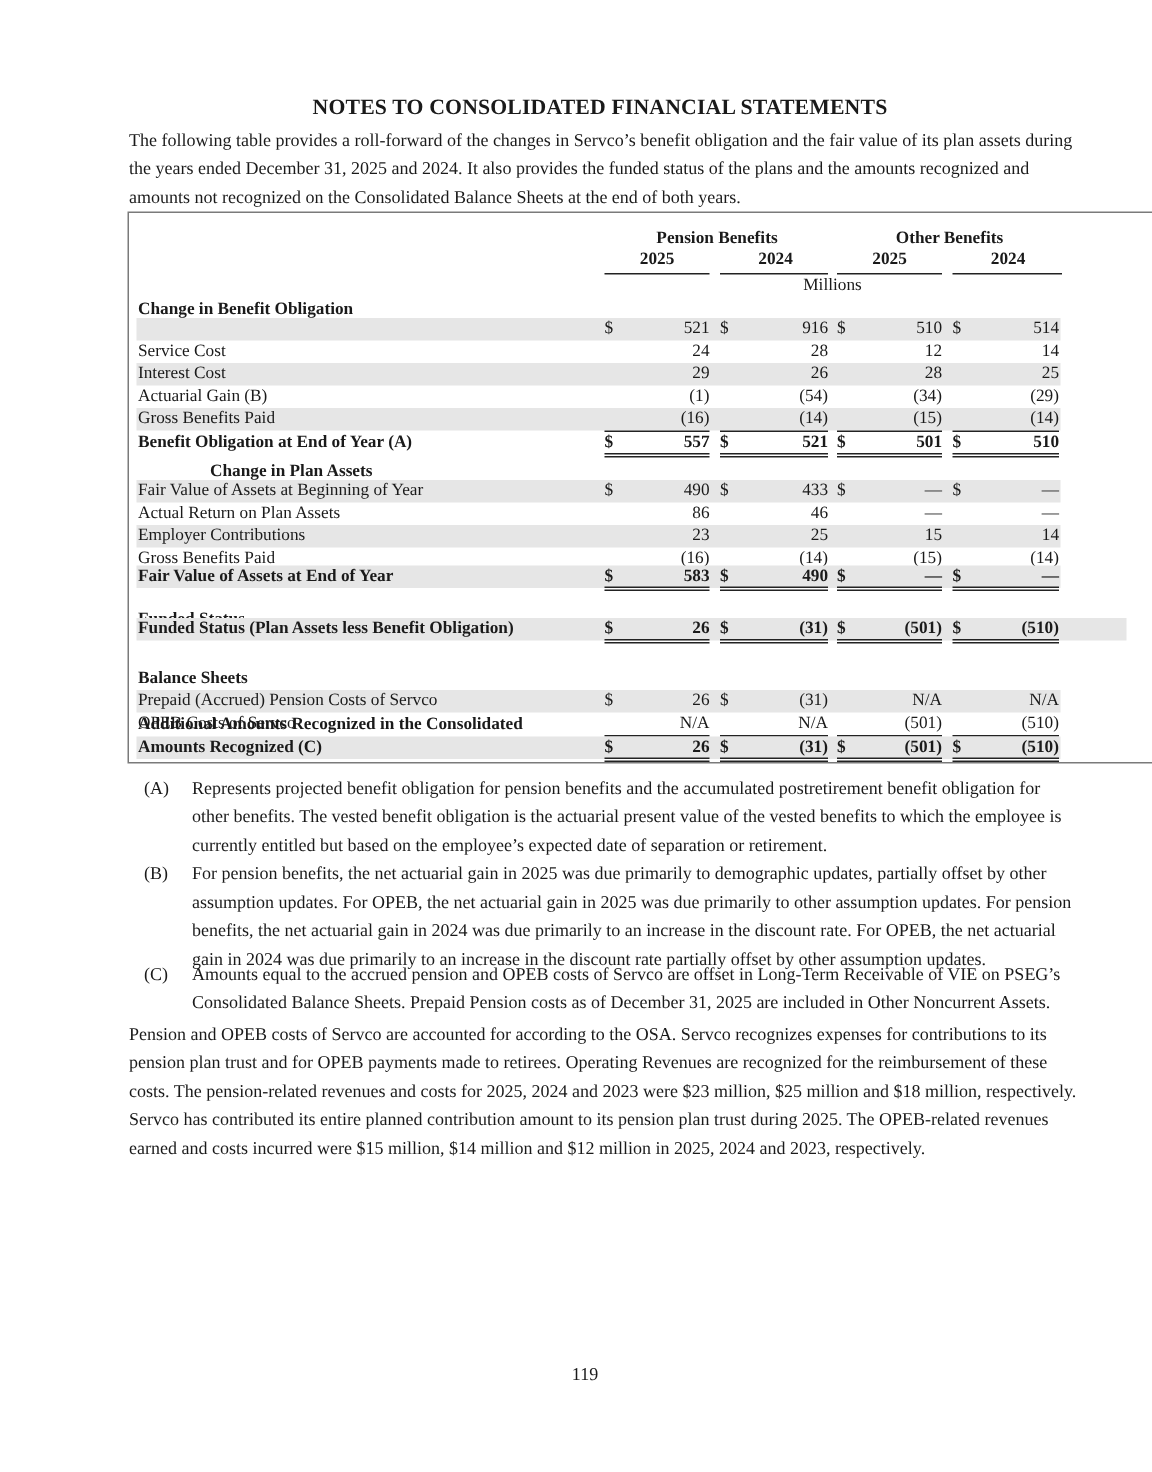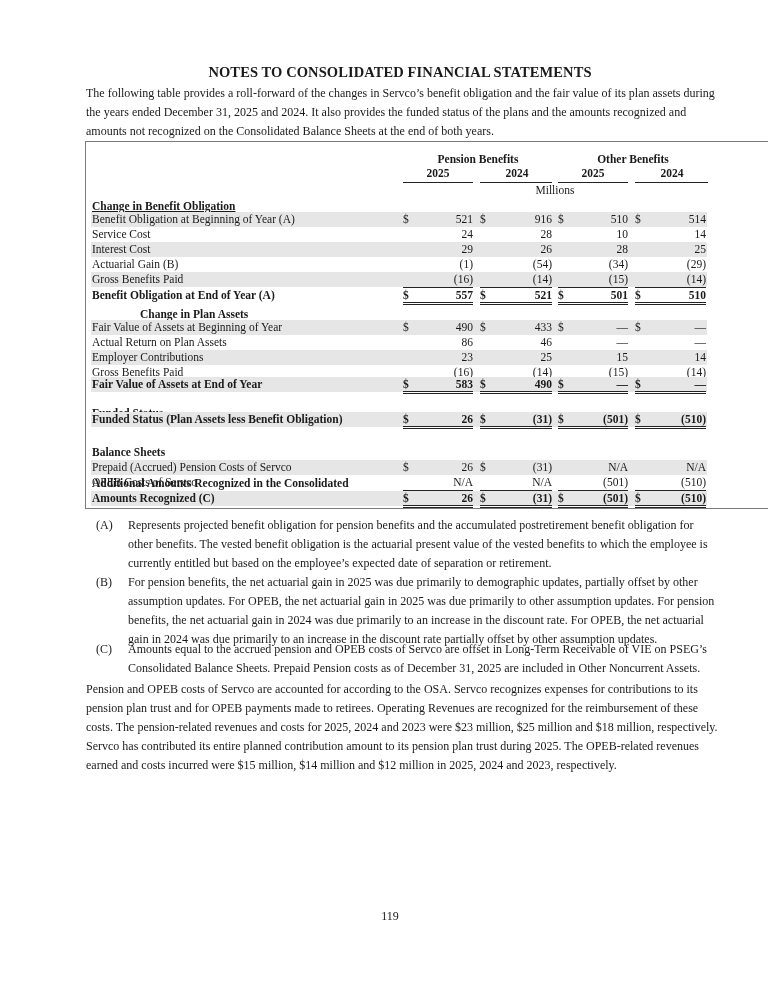--- a/index.html
+++ b/index.html
@@ -60,24 +60,23 @@
   <div class="hdr-year" style="top:25px; left:472px; width:70px;">2025</div>
   <div class="hdr-year" style="top:25px; left:550px; width:72px;">2024</div>
 
   <div class="hdr-line" style="top:40px; left:317px; width:70px;"></div>
   <div class="hdr-line" style="top:40px; left:394px; width:72px;"></div>
   <div class="hdr-line" style="top:40px; left:472px; width:70px;"></div>
   <div class="hdr-line" style="top:40px; left:549px; width:73px;"></div>
 
   <div class="millions" style="top:42px; left:394px; width:150px;">Millions</div>
 
-  <div class="section" style="top:57px;text-decoration:underline;">Change in Benefit Obligation</div>
+  <div class="section" style="top:57px;">Change in Benefit Obligation</div>
 
   <div class="row shade" style="top:70px;">
-    <span class="label">Benefit Obligation at Beginning of Year (A)</span>
     <div class="cell" style="left:312px;width:70px;">
         <span class="dollar">$</span>
         <span class="val">521</span>
       </div>
     <div class="cell" style="left:389px;width:72px;">
         <span class="dollar">$</span>
         <span class="val">916</span>
       </div>
     <div class="cell" style="left:467px;width:70px;">
         <span class="dollar">$</span>
@@ -91,21 +90,21 @@
 
   <div class="row" style="top:85px;">
     <span class="label">Service Cost</span>
     <div class="cell" style="left:312px;width:70px;">
         <span class="val">24</span>
       </div>
     <div class="cell" style="left:389px;width:72px;">
         <span class="val">28</span>
       </div>
     <div class="cell" style="left:467px;width:70px;">
-        <span class="val">10</span>
+        <span class="val">12</span>
       </div>
     <div class="cell" style="left:544px;width:71px;">
         <span class="val">14</span>
       </div>
   </div>
 
   <div class="row shade" style="top:100px;">
     <span class="label">Interest Cost</span>
     <div class="cell" style="left:312px;width:70px;">
         <span class="val">29</span>
@@ -258,21 +257,21 @@
         <span class="val">—</span>
       </div>
     <div class="cell u2" style="left:544px;width:71px;">
         <span class="dollar">$</span>
         <span class="val">—</span>
       </div>
   </div>
 
   <div class="section" style="top:264px;">Funded Status</div>
 
-  <div class="row shade bold" style="top:270px;">
+  <div class="row shade bold" style="top:270px;padding-left:44px;">
     <span class="label">Funded Status (Plan Assets less Benefit Obligation)</span>
     <div class="cell u2" style="left:312px;width:70px;">
         <span class="dollar">$</span>
         <span class="val">26</span>
       </div>
     <div class="cell u2" style="left:389px;width:72px;">
         <span class="dollar">$</span>
         <span class="val">(31)</span>
       </div>
     <div class="cell u2" style="left:467px;width:70px;">

